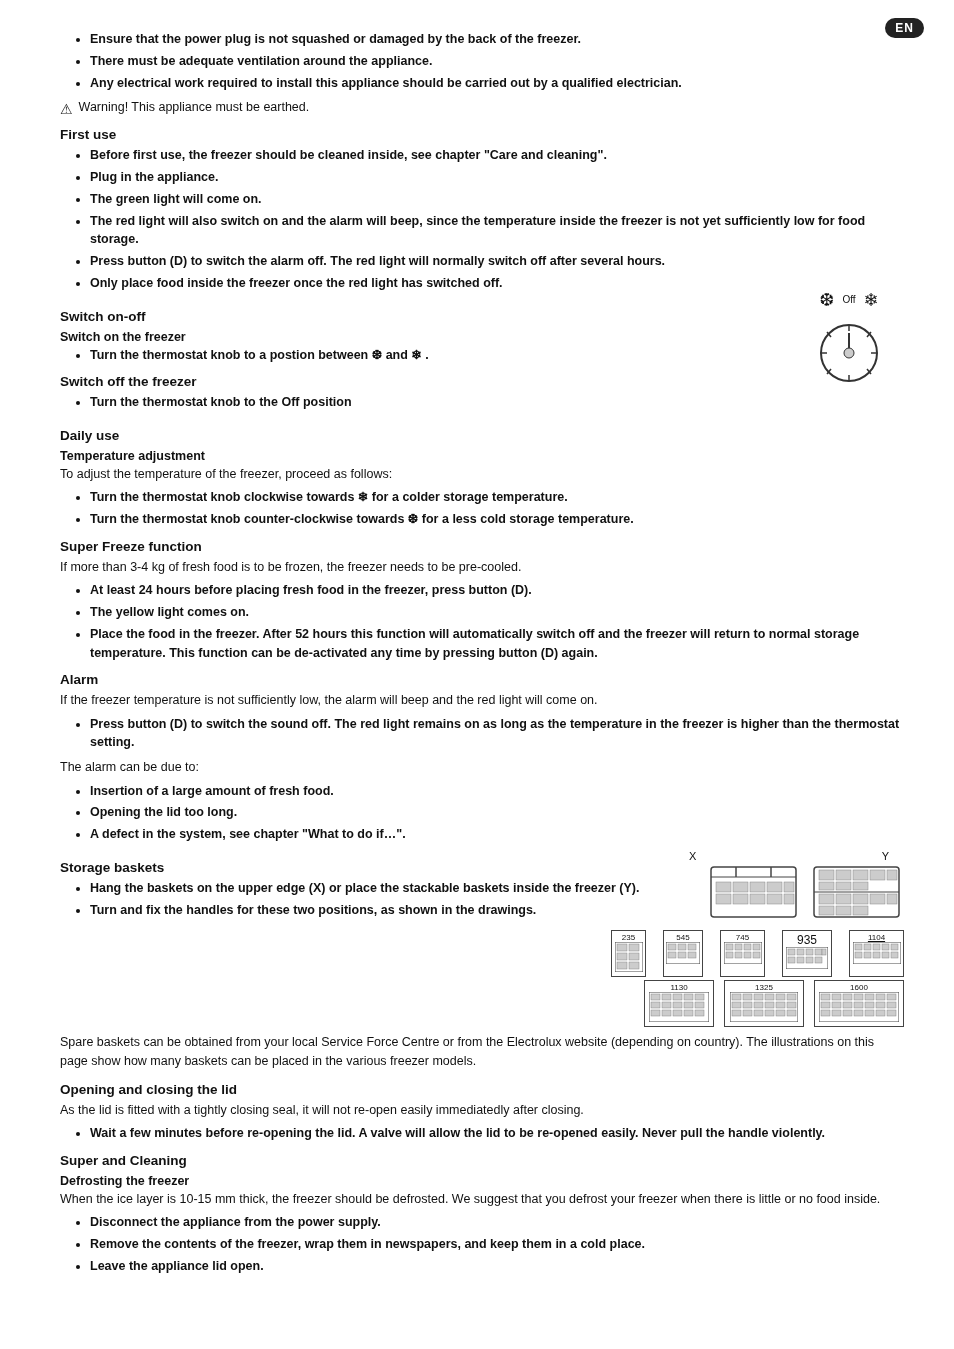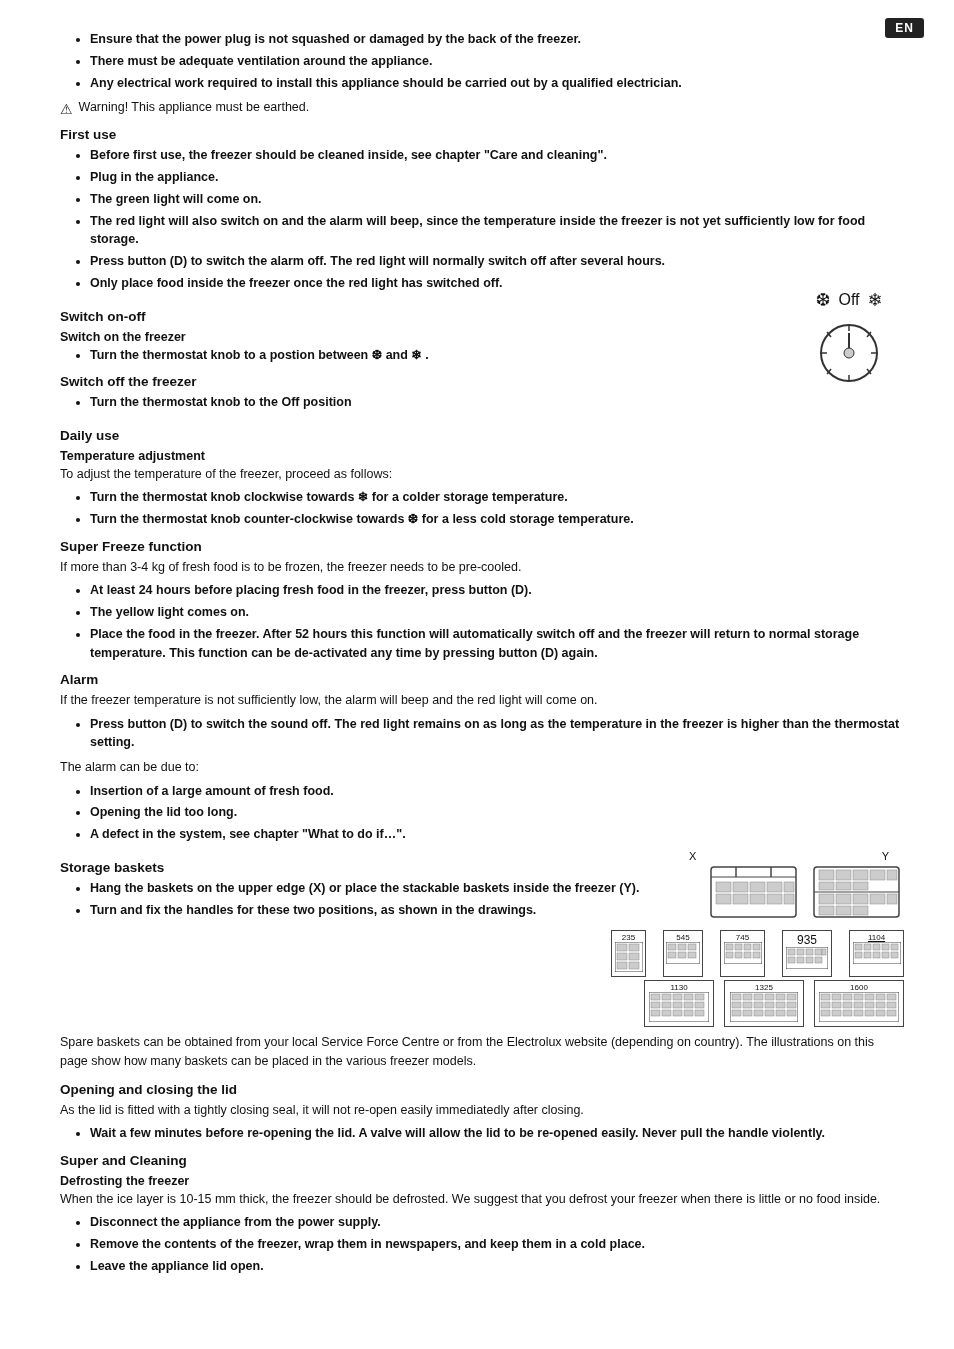--- a/index.html
+++ b/index.html
@@ -16,21 +16,21 @@
 
     .en-badge {
       position: absolute;
       top: 18px;
       right: 30px;
       background: #222;
       color: #fff;
       font-size: 12px;
       font-weight: bold;
       padding: 3px 10px;
-      border-radius: 3px;
+      border-radius: 10px;
       letter-spacing: 1px;
     }
 
     ul.bullet-list {
       list-style: disc;
       padding-left: 30px;
       margin-bottom: 6px;
     }
     ul.bullet-list li {
       margin-bottom: 3px;
@@ -160,21 +160,21 @@
     </ul>
     <div class="section-heading">Switch off the freezer</div>
     <ul class="bullet-list">
       <li>Turn the thermostat knob to the Off position</li>
     </ul>
   </div>
 
   <div class="thermostat-diagram">
     <div style="display:flex;align-items:center;gap:6px;margin-bottom:4px;">
       <span style="font-size:18px;">❆</span>
-      <span style="font-size:16px;margin: 0 2px;">Off</span>
+      <span style="font-size:10px;margin: 0 2px;">Off</span>
       <span style="font-size:18px;">❄</span>
     </div>
 
     <svg class="dial-svg" viewBox="0 0 90 70" xmlns="http://www.w3.org/2000/svg">
 
       <circle cx="45" cy="38" r="28" fill="none" stroke="#333" stroke-width="2"></circle>
 
       <line x1="45" y1="10" x2="45" y2="16" stroke="#333" stroke-width="1.5"></line>
       <line x1="67" y1="17" x2="63" y2="22" stroke="#333" stroke-width="1.5"></line>
       <line x1="73" y1="38" x2="67" y2="38" stroke="#333" stroke-width="1.5"></line>

